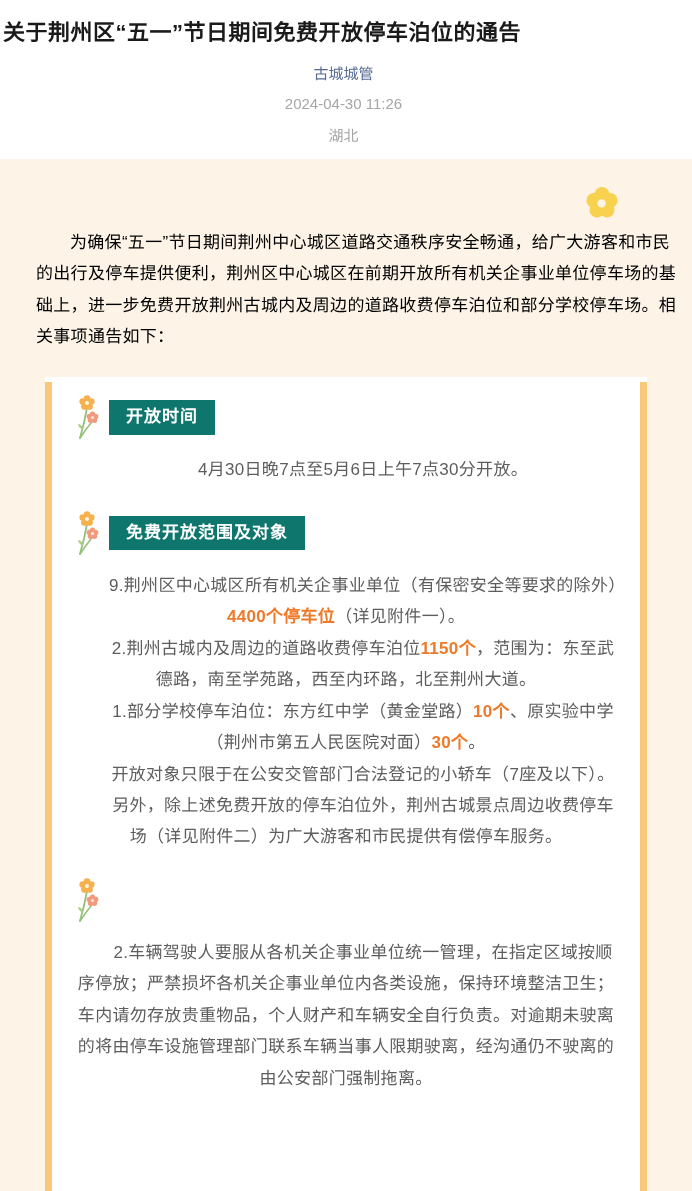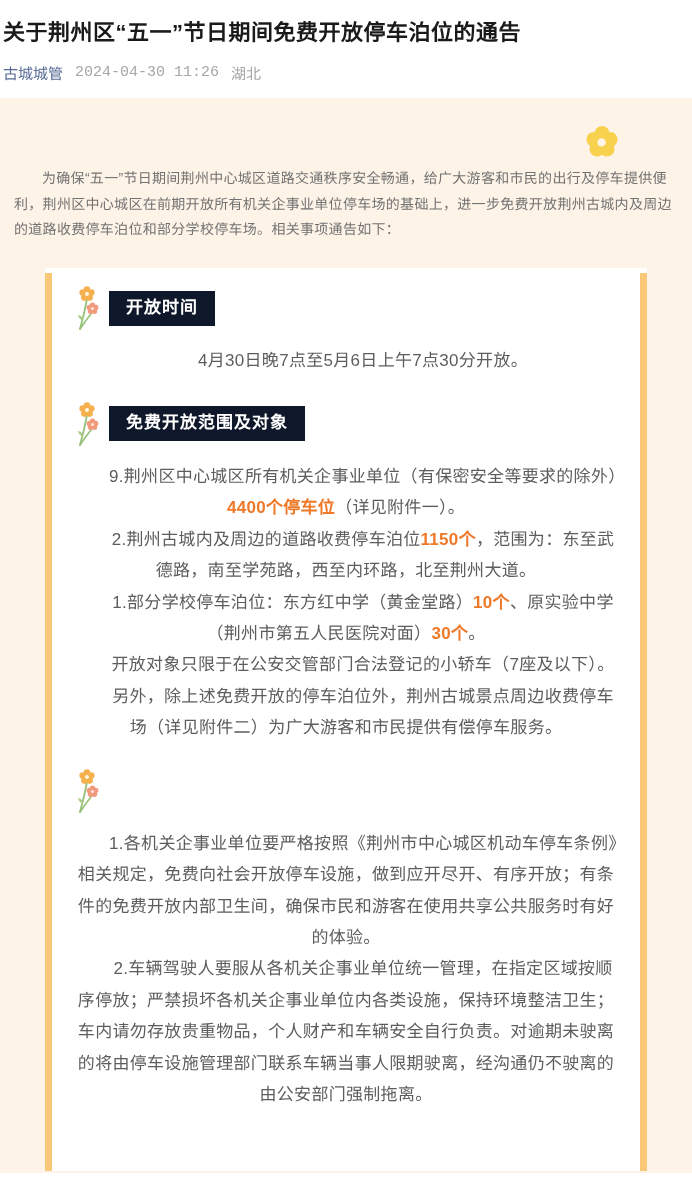--- a/index.html
+++ b/index.html
@@ -8,50 +8,50 @@
     width:692px; height:1191px; overflow:hidden;
     font-family:"Liberation Sans", sans-serif;
     position:relative;
   }
   
   .page-header { padding:18px 8px 14px 3px; background:#ffffff; }
   .article-title {
     font-size:22px; font-weight:bold; color:#1a1a1a;
     line-height:1.35; letter-spacing:0.5px;
   }
-  .byline { margin-top:14px; font-size:15px; display:flex; align-items:center; gap:12px; }
+  .byline { margin-top:14px; font-size:15px; display:flex; align-items:center; gap:12px;flex-direction:column; }
   .account-name { color:#576b95; cursor:pointer; }
-  .publish-date, .publish-location { color:#a6a6a6;font-family:Liberation Mono, monospace; }
+  .publish-date, .publish-location { color:#a6a6a6; }
   
   .article-body {
     position:relative; background:#fdf3e6;
     min-height:1075px; padding:68px 14px 0 14px;
   }
   .top-flower { position:absolute; top:26px; right:72px; width:36px; height:36px; }
   .intro-para {
-    font-size:14px; line-height:1.85; color:#737373;
-    text-indent:2em; letter-spacing:0.3px;
+    font-size:17px; line-height:1.85; color:#000000;
+    text-indent:2em; letter-spacing:0.3px;margin-left:22px;
   }
   
   .card {
     position:relative; margin:25px 31px 0 31px; background:#ffffff;
     padding:17px 30px 60px 30px; min-height:820px;
   }
   .card::before, .card::after {
     content:""; position:absolute; top:5px; bottom:0; width:7px;
     background:#f8c878;
   }
   .card::before { left:0; }
   .card::after  { right:0; }
   .section-header { display:flex; align-items:center; margin-top:24px; }
   .section-header:first-child { margin-top:0; }
   .sprig { width:26px; height:46px; margin-right:8px; flex:0 0 auto; }
   .sprig svg { width:26px; height:46px; display:block; }
   .badge {
-    display:inline-block; background:#0f172a; color:#ffffff;
+    display:inline-block; background:#0f766e; color:#ffffff;
     font-size:17px; font-weight:bold; letter-spacing:1px;
     padding:8px 17px; line-height:1.1;
   }
   .box-para {
     font-size:17px; line-height:1.85; color:#5d5d5d;
     text-indent:2em; letter-spacing:0.3px; margin:0;text-align:center;
   }
   .section-header + .box-para { margin-top:14px; }
   .box-para .hl { color:#ee7928; font-weight:bold; }
 </style>
@@ -162,17 +162,16 @@
       <circle cx="17.5" cy="20.1" r="2.7"></circle>
       <circle cx="20.7" cy="22.4" r="2.7"></circle>
       <circle cx="19.5" cy="26.2" r="2.7"></circle>
       <circle cx="15.5" cy="26.2" r="2.7"></circle>
       <circle cx="14.3" cy="22.4" r="2.7"></circle>
     </g>
     <circle cx="17.5" cy="23.5" r="1.6" fill="#fde3d6"></circle>
   </svg>
 </span>
         </div>
-        <p class="box-para"><span>1.各机关企事业单位要严格按照《荆州市中心城区机动车停车条例》相关规定，免费向社会开放停车设施，做到应开尽开、有序开放；有条件的免费开放内部卫生间，确保市民和游客在使用共享公共服务时有好的体验。</span></p>
         <p class="box-para"><span>2.车辆驾驶人要服从各机关企事业单位统一管理，在指定区域按顺序停放；严禁损坏各机关企事业单位内各类设施，保持环境整洁卫生；车内请勿存放贵重物品，个人财产和车辆安全自行负责。对逾期未驶离的将由停车设施管理部门联系车辆当事人限期驶离，经沟通仍不驶离的由公安部门强制拖离。</span></p>
       </div>
   </div>
 </div>
 
 </body></html>

